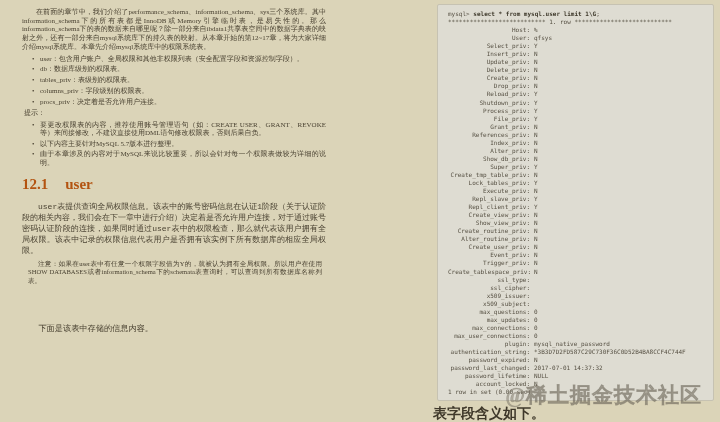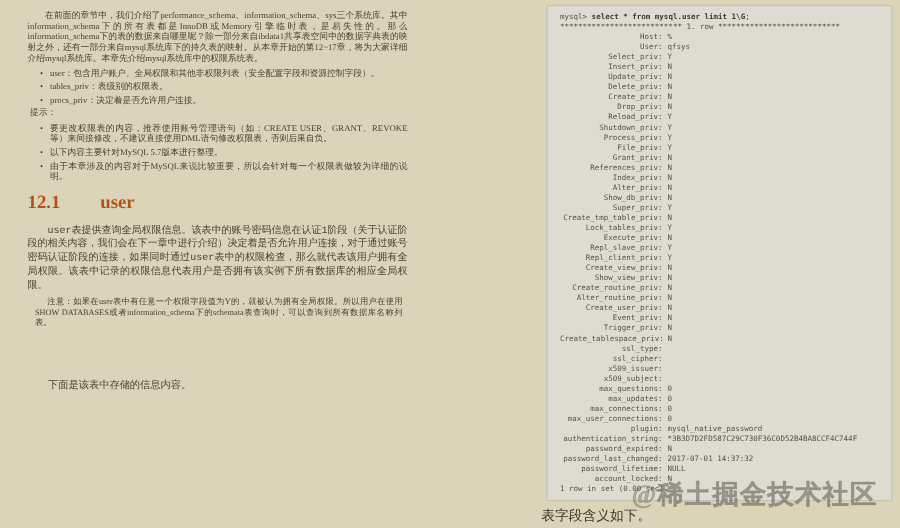--- a/index.html
+++ b/index.html
@@ -24,21 +24,21 @@
   .para{font-size:7px;line-height:8.7px;text-indent:2em;text-align:justify;}
   .para.intro2{margin-top:5px;}
   .doc ul{list-style:none;margin:3px 0 0 10px;}
   .doc li{
     position:relative;font-size:7px;line-height:8.2px;
     padding-left:8px;margin:2.6px 0;text-align:justify;
   }
   .doc li::before{content:"\2022";position:absolute;left:0;top:0;}
   .tips-label{font-size:7px;line-height:9px;margin:2px 0 0 2px;font-family:Liberation Mono, monospace;}
   .section-head{margin:9px 0 8px;color:var(--accent);font-weight:bold;font-size:15px;}
-  .section-head .num{margin-right:32px;}
+  .section-head .num{margin-right:17px;}
   .section-para{font-size:8px;line-height:11px;text-indent:2em;text-align:justify;font-family:Liberation Mono, monospace;}
   .note-para{
     font-size:6.6px;line-height:8.6px;text-indent:1.5em;
     margin:4px 4px 5px 6px;text-align:justify;
   }
   .closing-line{font-size:8.2px;line-height:11px;text-indent:2em;margin-top:38px;}
   
   .terminal{
     position:absolute;left:437px;top:4px;width:277px;height:397px;
     background:var(--term-bg);border:1px solid var(--term-border);
@@ -49,21 +49,21 @@
   }
   .t-line{white-space:pre;}
   .t-cmd .bold{font-weight:bold;color:#3e392b;}
   .t-label{display:inline-block;width:82px;text-align:right;}
   .t-label::after{content:":";}
   .t-value{margin-left:4px;}
   .t-footer{margin-top:0;}
   
   .caption{
     position:absolute;left:433px;top:405px;
-    font-size:11px;font-weight:normal;color:#3f382a;
+    font-size:14px;font-weight:bold;color:#3f382a;
   }
   .watermark{
     position:absolute;right:18px;top:381px;
     font-family:Liberation Serif, serif;
     font-size:21px;font-weight:bold;letter-spacing:1px;
     color:rgba(122,116,100,0.48);
     -webkit-text-stroke:.5px rgba(100,95,82,.35);
     pointer-events:none;white-space:nowrap;
   }
 </style>
@@ -72,23 +72,25 @@
 
 <div class="doc">
 
   <p class="para">在前面的章节中，我们介绍了performance_schema、information_schema、sys三个系统库。其中information_schema下的所有表都是InnoDB或Memory引擎临时表，是易失性的。那么information_schema下的表的数据来自哪里呢？除一部分来自ibdata1共享表空间中的数据字典表的映射之外，还有一部分来自mysql系统库下的持久表的映射。从本章开始的第12~17章，将为大家详细介绍mysql系统库。本章先介绍mysql系统库中的权限系统表。</p>
 
 
   <ul>
 
       <li>user：包含用户账户、全局权限和其他非权限列表（安全配置字段和资源控制字段）。</li>
 
+      <li>db：数据库级别的权限表。</li>
 
       <li>tables_priv：表级别的权限表。</li>
 
+      <li>columns_priv：字段级别的权限表。</li>
 
       <li>procs_priv：决定着是否允许用户连接。</li>
 
     </ul>
 
   <p class="tips-label">提示：</p>
 
   <ul>
 
       <li>要更改权限表的内容，推荐使用账号管理语句（如：CREATE USER、GRANT、REVOKE等）来间接修改，不建议直接使用DML语句修改权限表，否则后果自负。</li>

